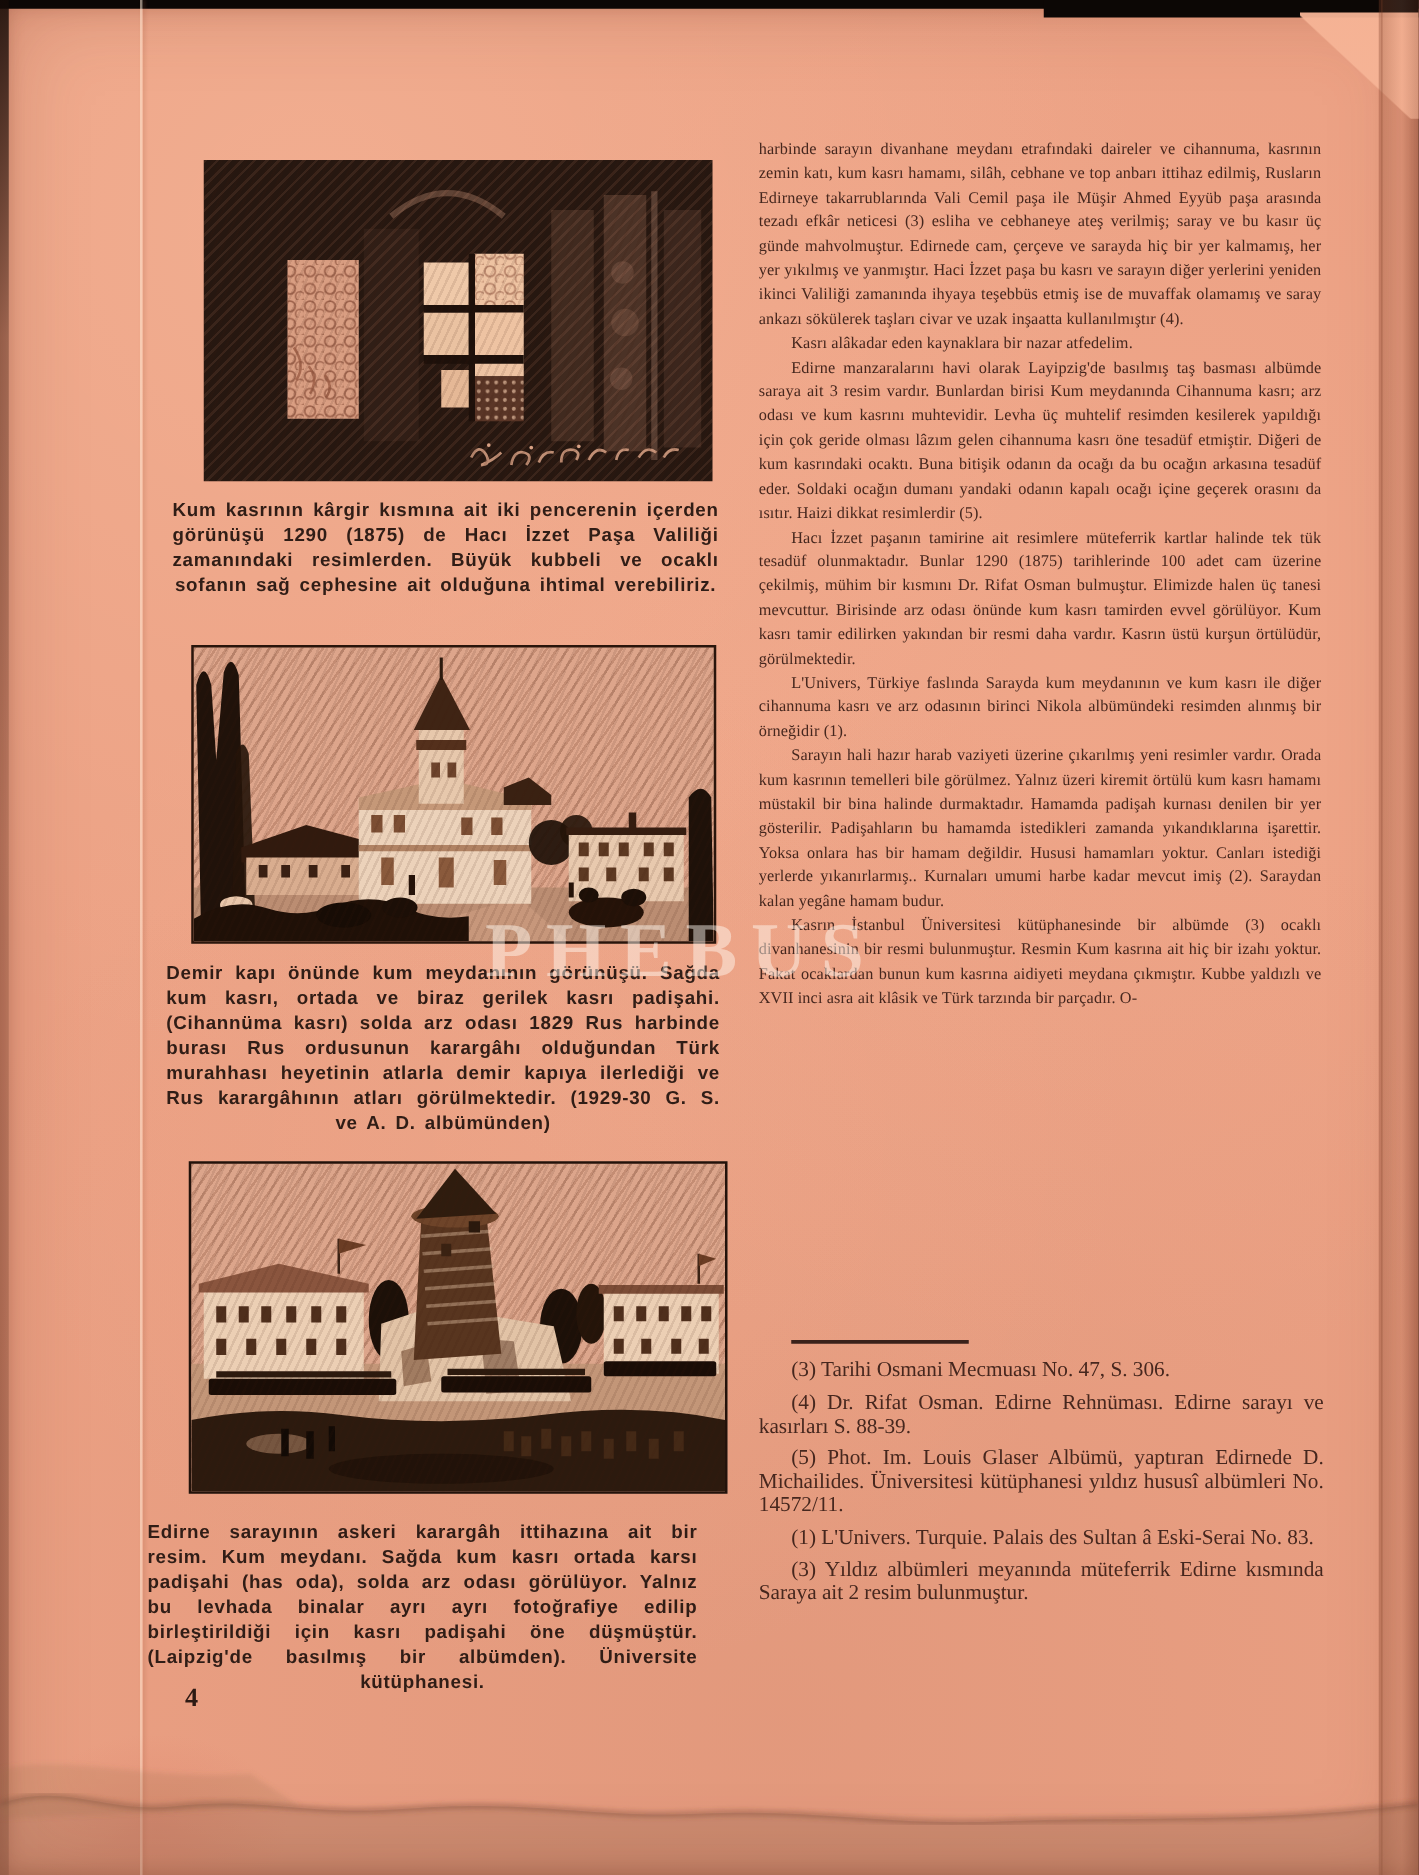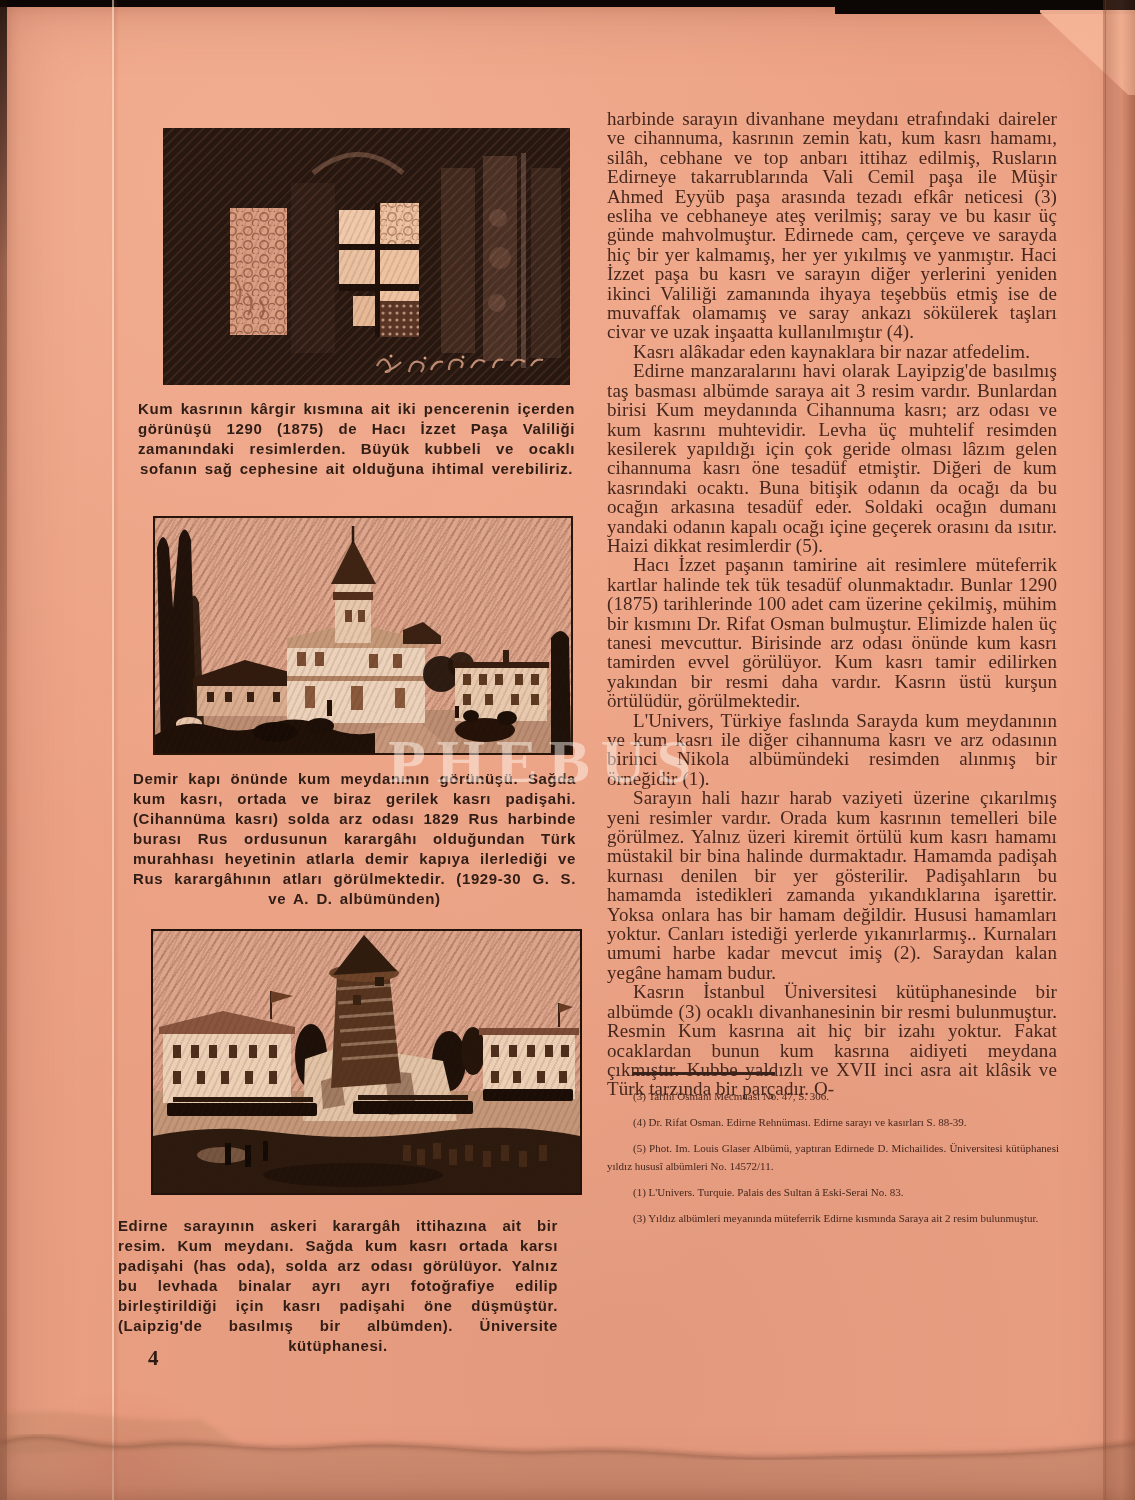--- a/index.html
+++ b/index.html
@@ -23,26 +23,26 @@
     background:linear-gradient(90deg, rgba(140,75,50,.32), rgba(225,150,120,.18) 55%, rgba(120,60,40,.25));}
   .right-edge-line{position:absolute;right:29px;top:0;bottom:0;width:3px;background:rgba(130,65,42,.35);}
   .left-edge{position:absolute;left:0;top:0;bottom:0;width:7px;
     background:linear-gradient(180deg, rgba(20,10,6,.85), rgba(60,28,16,.35) 18%, rgba(90,45,28,.22) 45%, rgba(90,45,28,.28));}
   .crease-v{position:absolute;left:112px;top:0;bottom:0;width:2px;background:rgba(255,232,212,.55);box-shadow:2px 0 3px rgba(150,85,60,.25);}
   .stain-bottom{position:absolute;left:0;bottom:0;width:1135px;height:115px;}
   .blotch-bl{position:absolute;left:30px;bottom:0;width:210px;height:120px;
     background:radial-gradient(ellipse at 45% 70%, rgba(215,115,95,.30), transparent 65%);}
   
   .right-col{position:absolute;left:607px;top:109px;width:450px;color:#46271e;}
-  .body-text{font-size:19px;line-height:19.4px;text-align:justify;letter-spacing:.1px;}
+  .body-text{font-size:13px;line-height:19.4px;text-align:justify;letter-spacing:.1px;}
   .body-text p{margin:0;text-indent:26px;}
   .body-text p.no-indent{text-indent:0;}
   .footnotes{position:absolute;left:607px;top:1072px;width:452px;color:#46271e;}
   .fn-rule{width:142px;height:3px;background:#3a211a;margin:0 0 12px 26px;}
-  .footnotes p{margin:0 0 7px 0;font-size:11px;line-height:18.8px;text-align:justify;text-indent:26px;}
+  .footnotes p{margin:0 0 7px 0;font-size:17px;line-height:18.8px;text-align:justify;text-indent:26px;}
   
   .photo{position:absolute;overflow:hidden;}
   .photo svg{position:absolute;left:0;top:0;}
   .photo::after{content:"";position:absolute;inset:0;pointer-events:none;
     background:repeating-linear-gradient(115deg, rgba(60,25,12,.10) 0 2px, transparent 2px 6px);}
   .photo1{left:163px;top:128px;width:407px;height:257px;background:#261710;
     background-image:repeating-linear-gradient(135deg, rgba(235,155,120,.10) 0 2px, transparent 2px 7px);}
   .photo2{left:153px;top:516px;width:420px;height:239px;background:#dda58b;
     background-image:repeating-linear-gradient(125deg, rgba(110,55,32,.22) 0 2px, transparent 2px 7px);
     border:2px solid #2a150b;box-sizing:border-box;}

